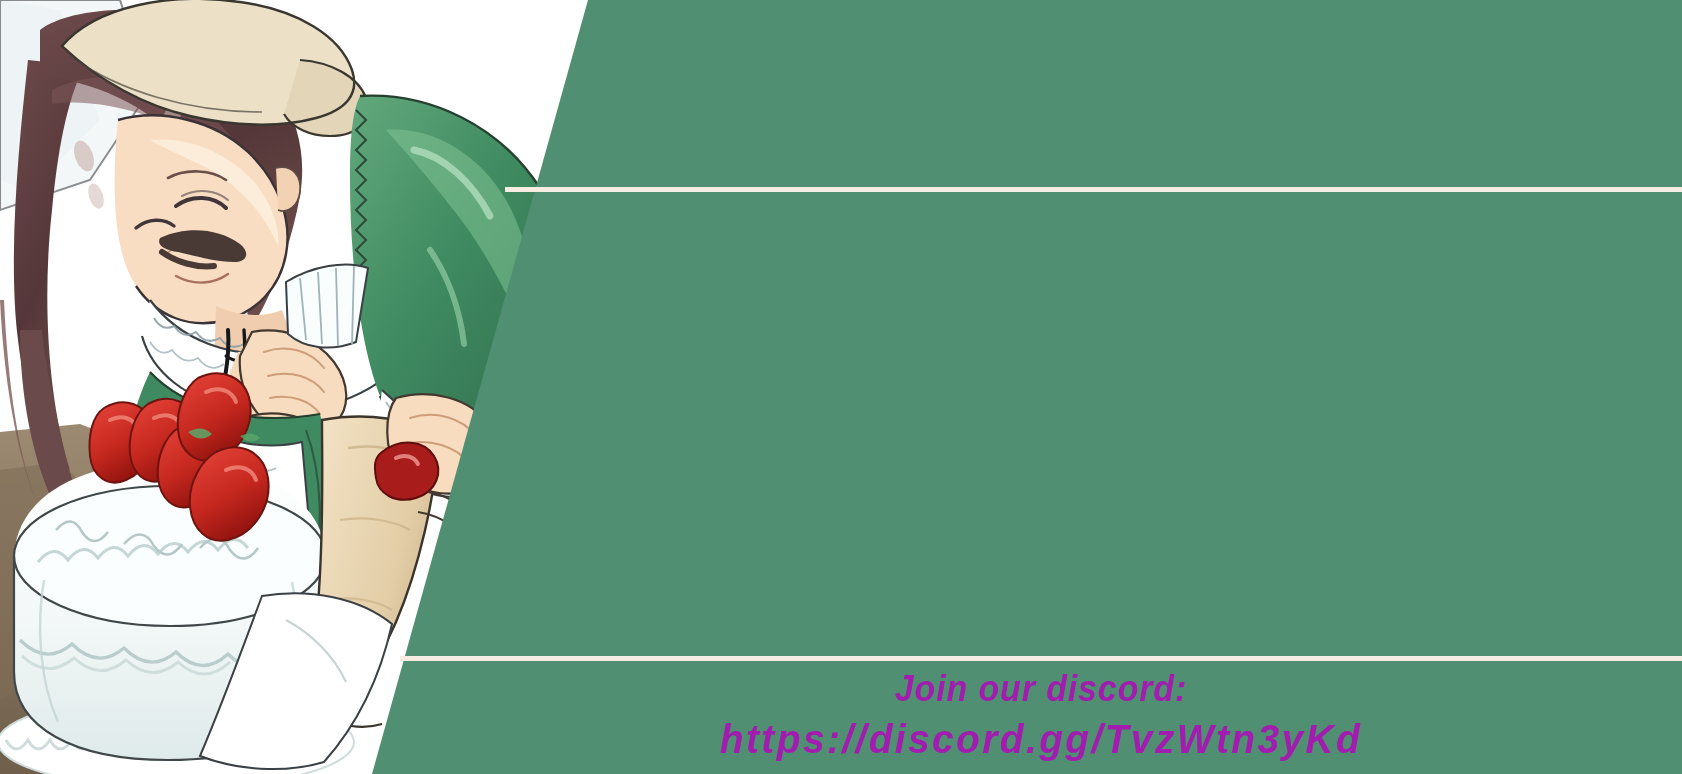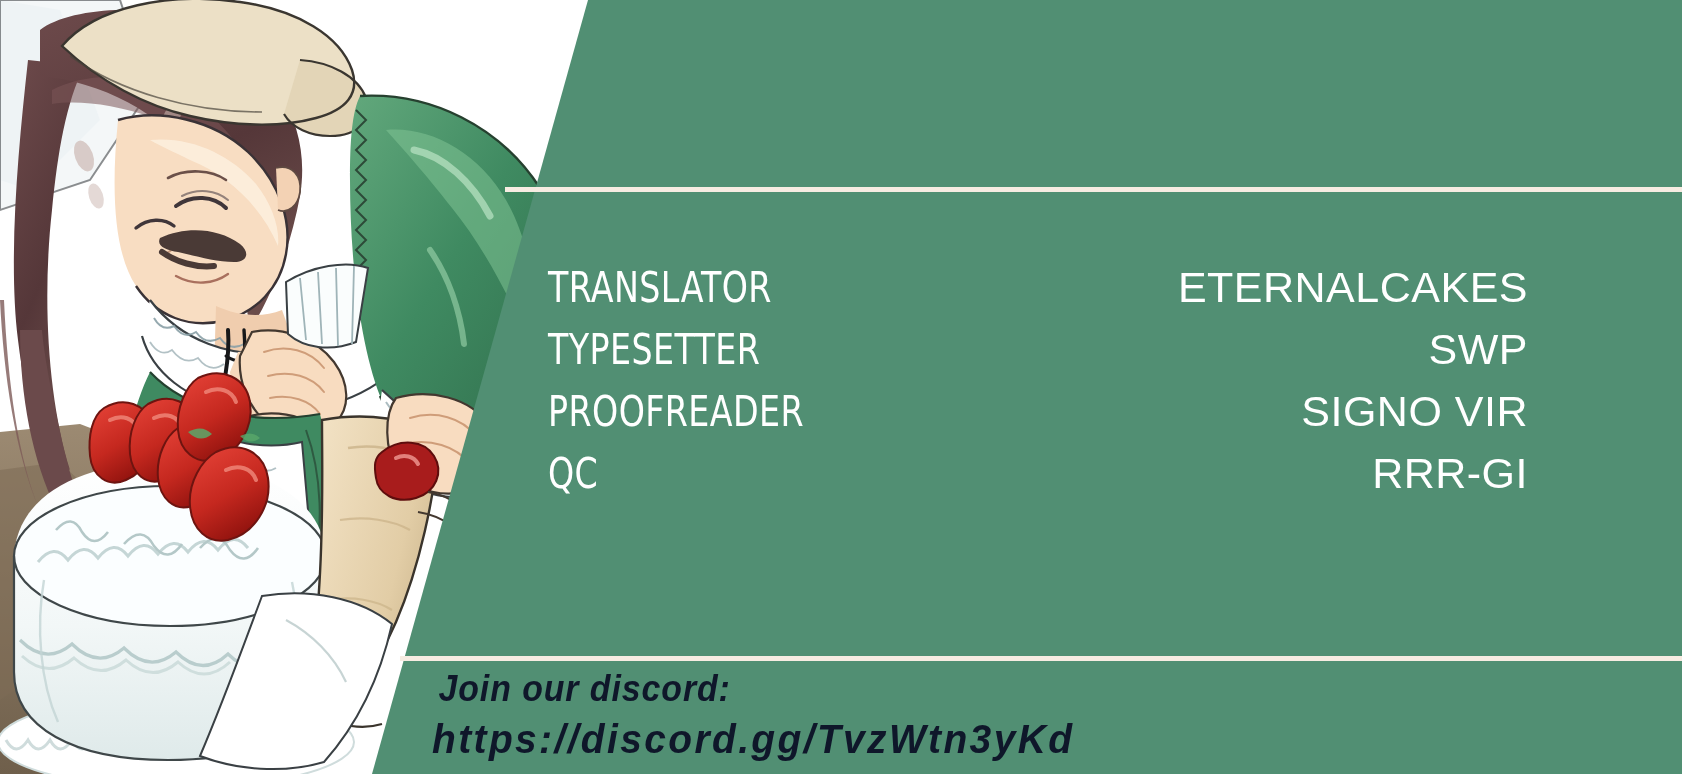--- a/index.html
+++ b/index.html
@@ -99,21 +99,21 @@
     font-size:43px;
     font-weight:300;
     letter-spacing:.5px;
     white-space:nowrap;
     text-align:right;
   }
 
   
   .discord {
     position:absolute; left:400px; top:668px; width:1282px;
-    color:#0f172a; z-index:7;
+    text-align:center; color:#a21caf; z-index:7;
   }
   .discord-line1 {
     font-family:"Liberation Sans", sans-serif;
     font-style:italic; font-weight:bold;
     font-size:36px; letter-spacing:1px;
     transform:scaleX(0.94);
   }
   .discord-line2 {
     font-family:"Liberation Sans", sans-serif;
     font-style:italic; font-weight:bold;
@@ -354,42 +354,19 @@
 
   <div class="title-block">
     <div class="main-title">THE PATISSERIE</div>
     <div class="sub-title">Hibiki - Shousetsuka ni Naru Houhou</div>
     <div class="sub-sub-title">Resonance~Way to Become a Novelist~</div>
   </div>
 
   <div class="divider top"></div>
   <div class="divider bottom"></div>
 
-  <div class="credits">
-
-    <div class="credit-row">
-      <span class="credit-role">TRANSLATOR</span>
-      <span class="credit-name">ETERNALCAKES</span>
-    </div>
-
-    <div class="credit-row">
-      <span class="credit-role">TYPESETTER</span>
-      <span class="credit-name">SWP</span>
-    </div>
-
-    <div class="credit-row">
-      <span class="credit-role">PROOFREADER</span>
-      <span class="credit-name">SIGNO VIR</span>
-    </div>
-
-    <div class="credit-row">
-      <span class="credit-role">QC</span>
-      <span class="credit-name">RRR-GI</span>
-    </div>
-
-  </div>
 
   <div class="discord">
     <div class="discord-line1">Join our discord:</div>
     <div class="discord-line2">https://discord.gg/TvzWtn3yKd</div>
   </div>
 
 </div>
 
 </body></html>

